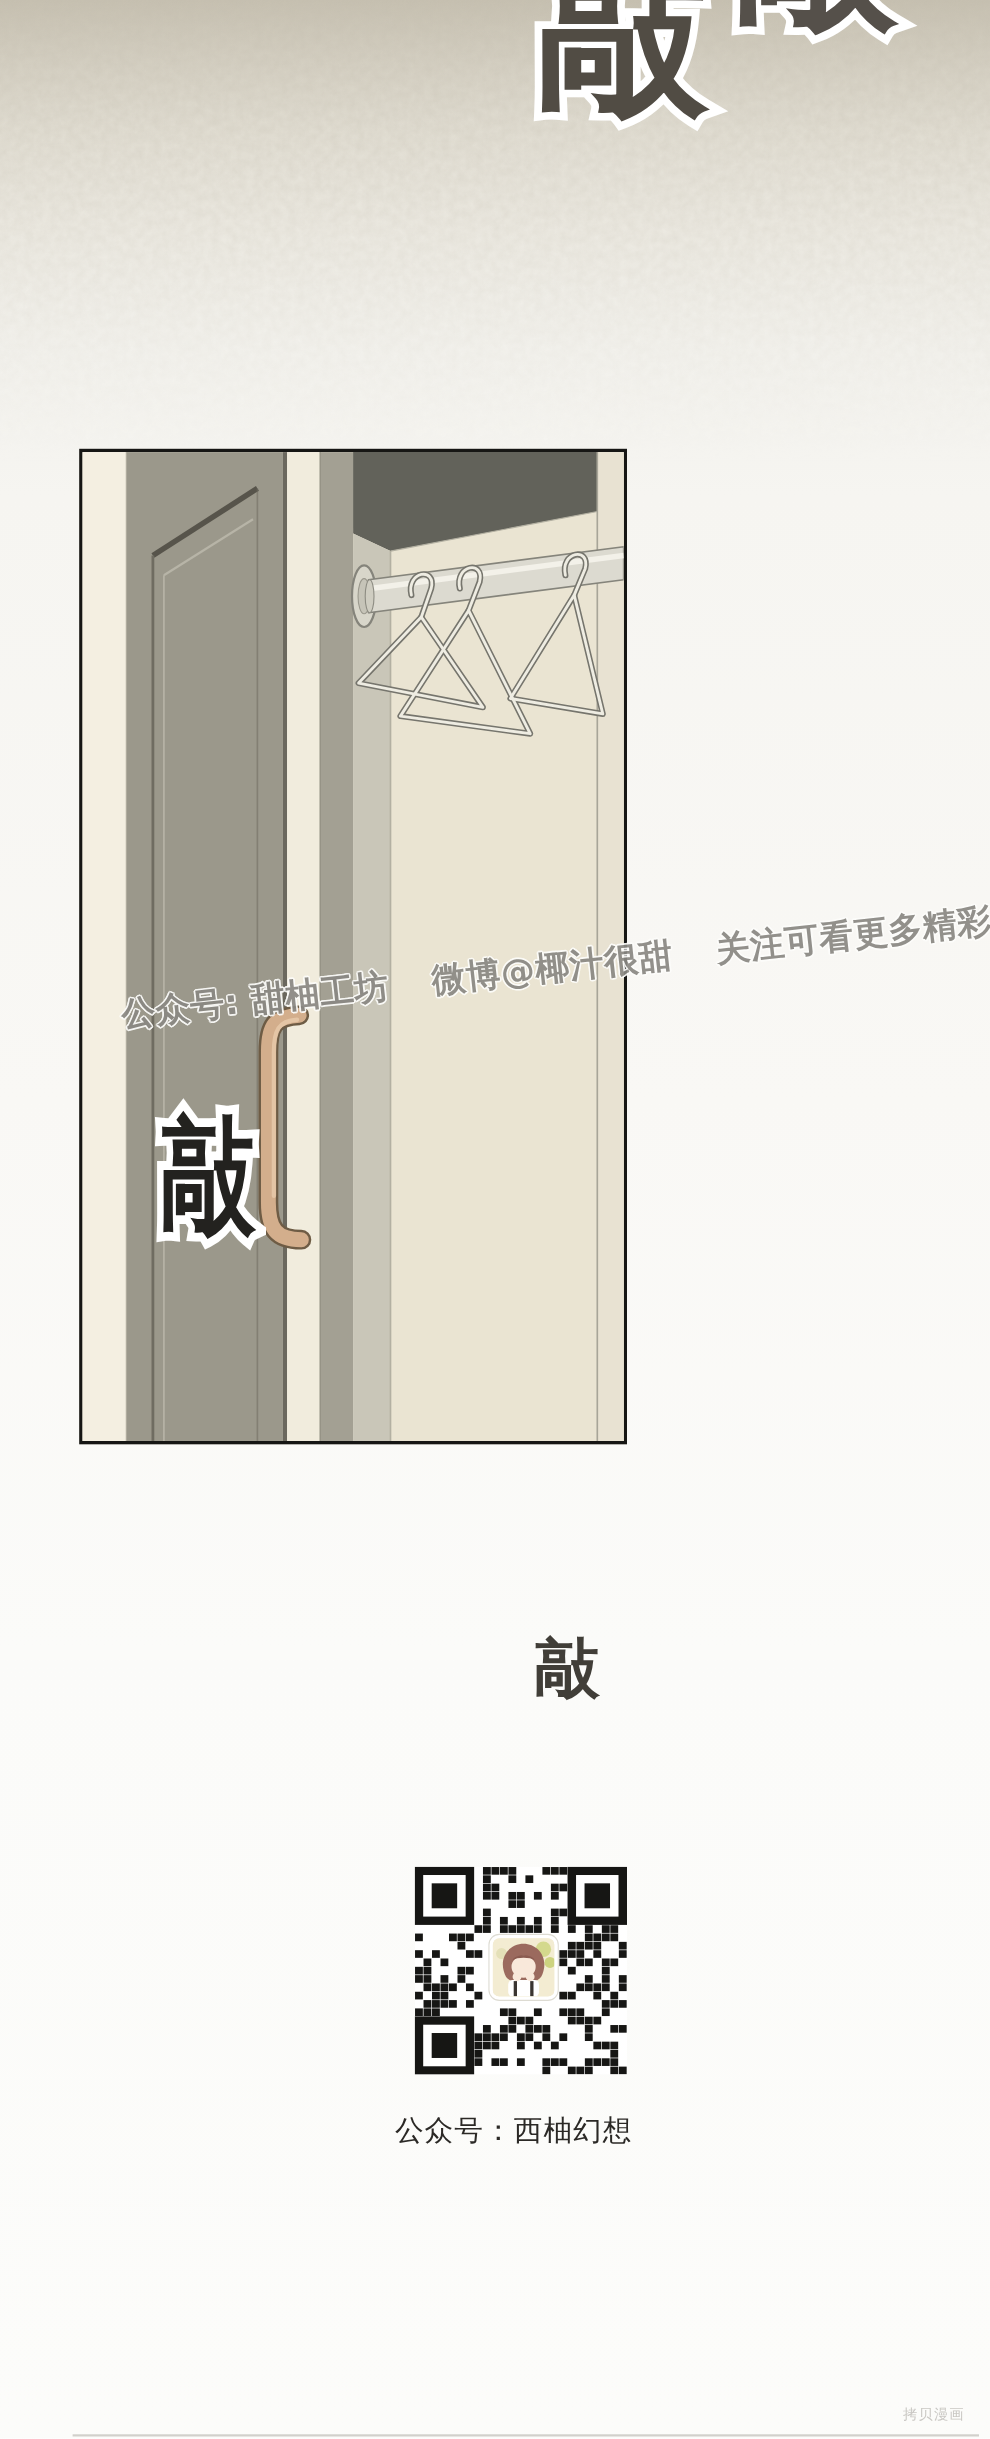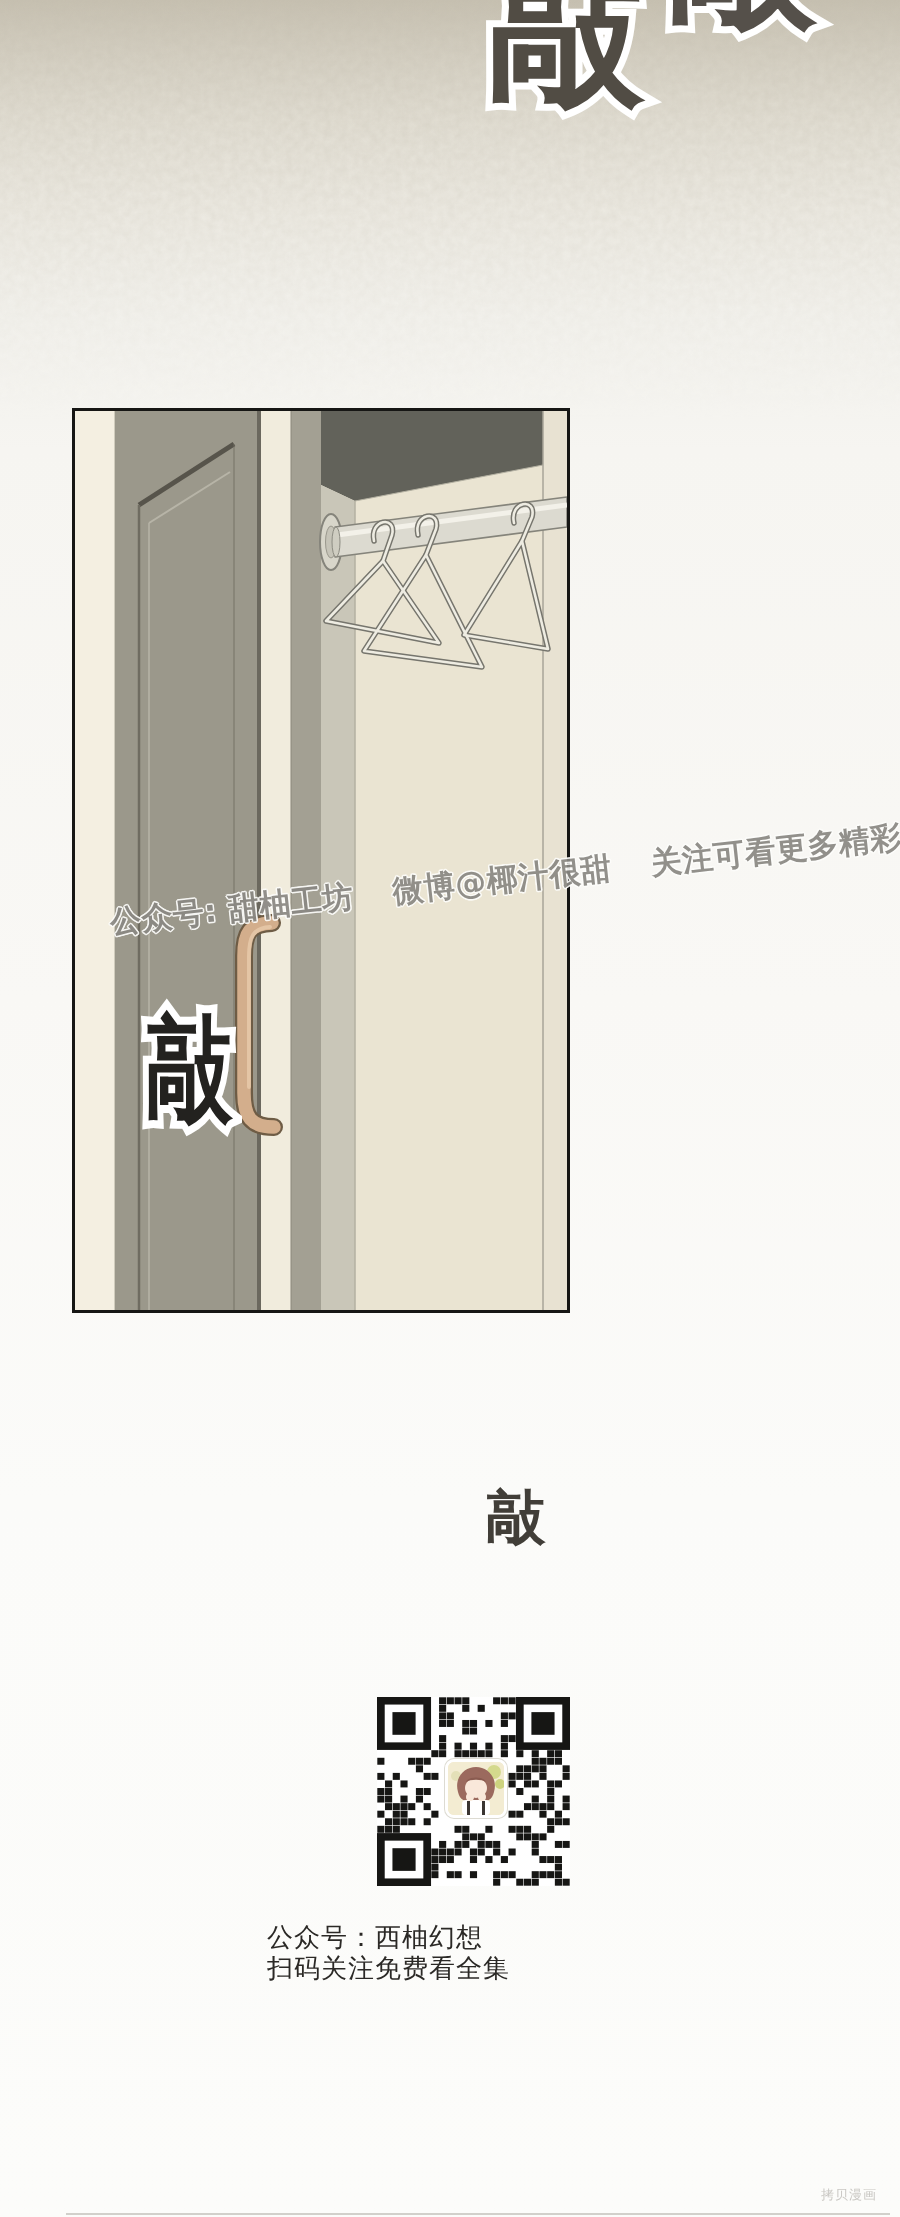--- a/index.html
+++ b/index.html
@@ -25,21 +25,21 @@
   #panel{left:72px;top:408px;width:492px;height:899px;border:3px solid #161614;background:#f0ebdb;z-index:1;}
   
   #watermark{left:108px;top:902px;width:760px;transform:rotate(-6.2deg);transform-origin:left top;
     font-size:31px;font-weight:bold;color:#8a8883;opacity:.92;white-space:nowrap;z-index:5;letter-spacing:.5px;
     text-shadow:1.5px 0 #fdfdfb,-1.5px 0 #fdfdfb,0 1.5px #fdfdfb,0 -1.5px #fdfdfb,1px 1px #fdfdfb,-1px 1px #fdfdfb,1px -1px #fdfdfb,-1px -1px #fdfdfb;}
   #watermark span{margin-right:28px;}
   
   #qr{left:377px;top:1697px;width:193px;height:189px;z-index:2;}
   #qr-avatar{left:68px;top:62px;width:56px;height:53px;border:3px solid #fff;border-radius:9px;
     background:#f3ecd2;overflow:hidden;box-shadow:0 0 0 1px #dddbd2;}
-  #qr-captions{left:267px;top:1922px;width:400px;text-align:left;color:#2b2926;
+  #qr-captions{left:267px;top:1922px;width:400px;text-align:center;color:#2b2926;
     font-size:26px;line-height:31px;font-weight:400;z-index:2;letter-spacing:1px;}
   
   #site-mark{left:821px;top:2186px;font-size:13px;color:#c9c7c3;letter-spacing:1px;z-index:2;}
   #bottom-line{left:66px;top:2213px;width:824px;height:2px;background:#d2d0cb;z-index:1;}
   
   #texture{left:0;top:0;z-index:0;opacity:.55;}
 </style>
 </head>
 <body>
 
@@ -348,19 +348,18 @@
         <rect x="19" y="39" width="3" height="14" fill="#3a3531"></rect>
         <rect x="34" y="39" width="3" height="14" fill="#3a3531"></rect>
         <circle cx="22" cy="35" r="4" fill="#f9e8da"></circle>
         <circle cx="34" cy="35" r="4" fill="#f9e8da"></circle>
       </svg>
     </div>
   </div>
 
   <div id="qr-captions" class="abs">
     <div>公众号：西柚幻想</div>
-    <div>扫码关注免费看全集</div>
   </div>
 
   <div id="site-mark" class="abs">拷贝漫画</div>
   <div id="bottom-line" class="abs"></div>
 
 </div>
 
 </body></html>

